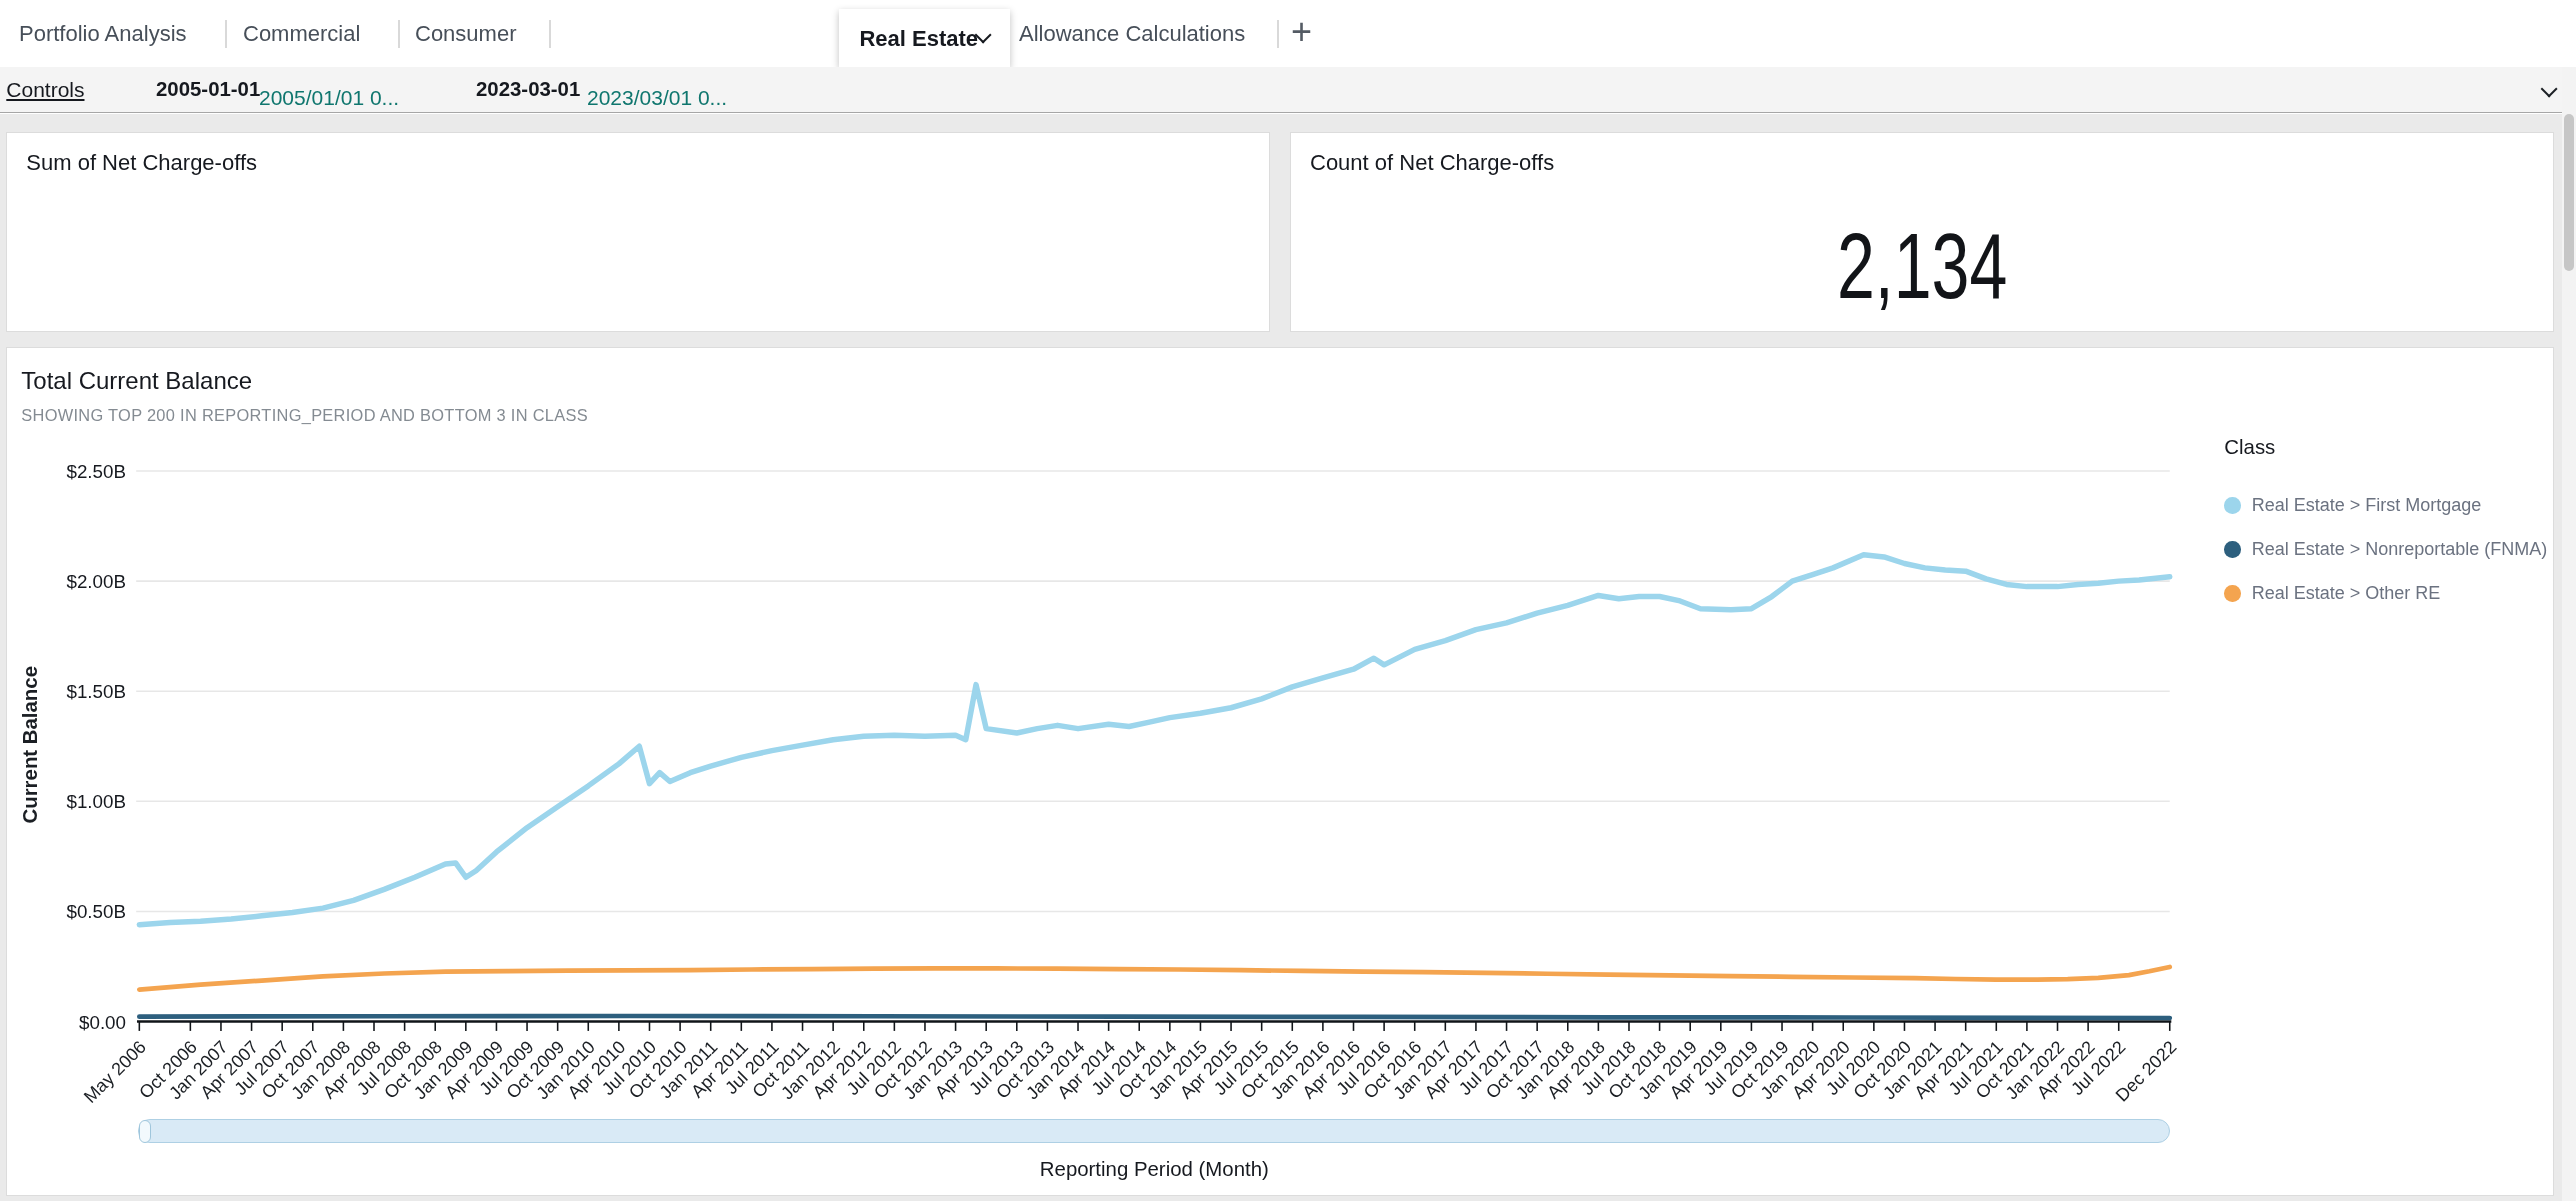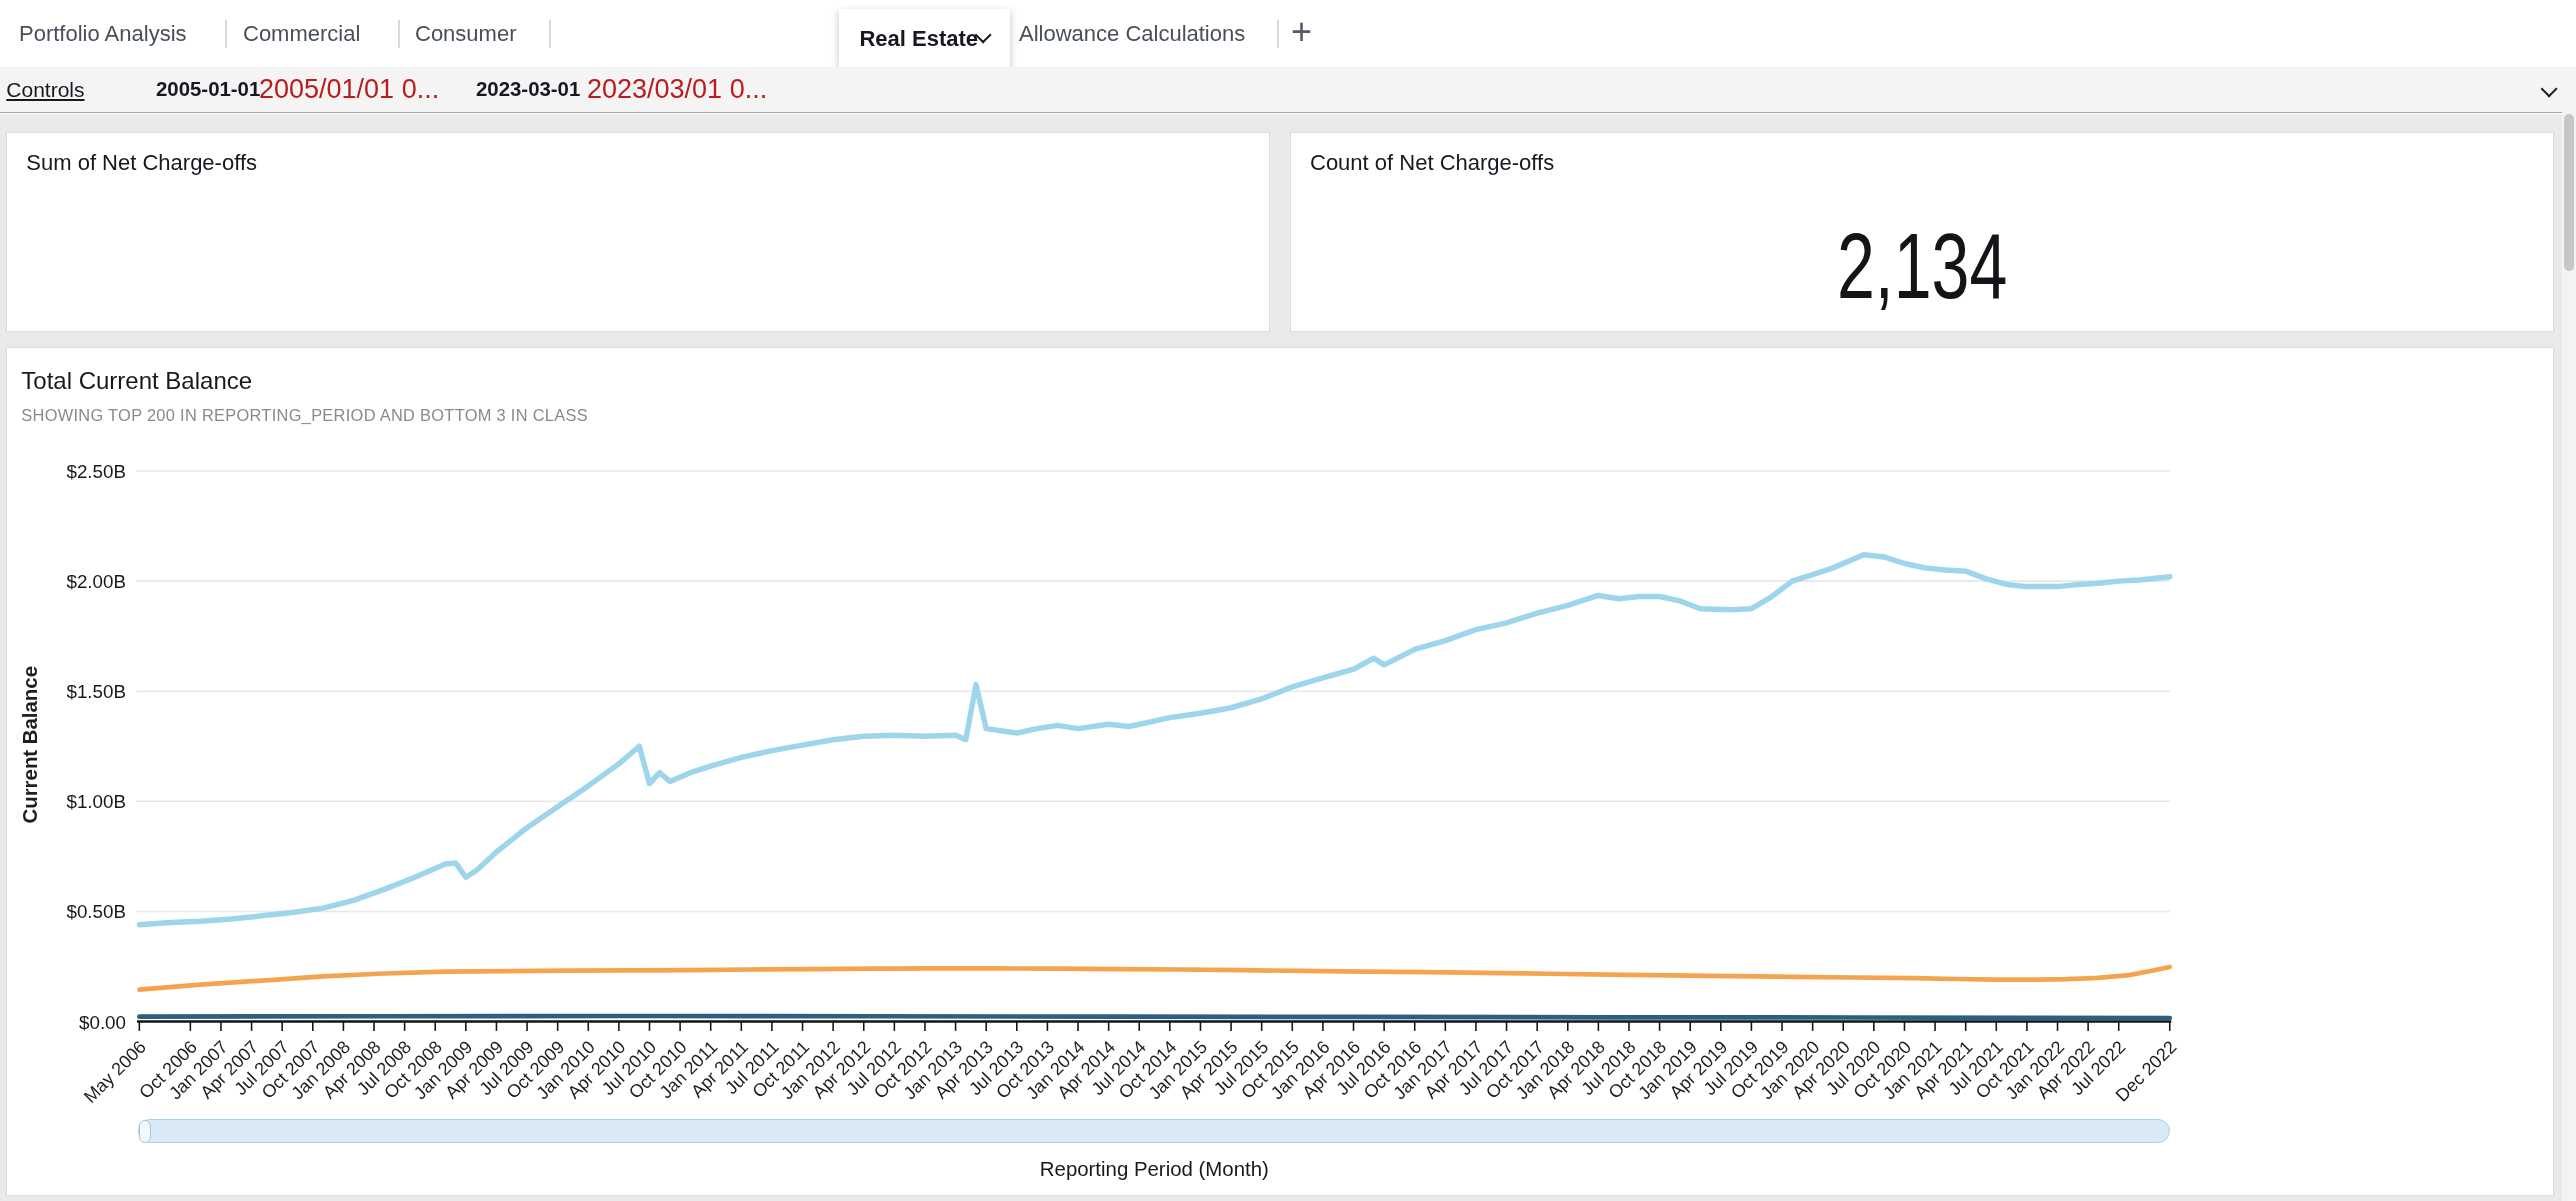--- a/index.html
+++ b/index.html
@@ -13,21 +13,21 @@
   .tab-active{position:absolute;top:8.6px;height:59px;background:#ffffff;box-shadow:0 1.6px 7px rgba(0,0,0,0.25);}
   .tab-active .lbl{position:absolute;left:20.4px;top:0;height:59px;line-height:59px;font-size:22px;font-weight:bold;color:#16191f;white-space:nowrap;}
   .chev{display:inline-block;width:10.2px;height:10.2px;border-right:2.3px solid #16191f;border-bottom:2.3px solid #16191f;transform:rotate(45deg);}
   .tab-active .chev{position:absolute;right:20.4px;top:20.4px;}
   .plus{position:absolute;top:0;height:67px;line-height:64px;font-size:36px;font-weight:200;color:#545b64;cursor:pointer;}
 
   
   .controls{position:absolute;left:0;top:67px;width:2576px;height:45px;background:#f4f4f4;border-bottom:1.6px solid #a6a6a6;}
   .controls .ttl{position:absolute;left:6.3px;top:0;height:45px;line-height:45px;font-size:21px;color:#16191f;text-decoration:underline;}
   .fval{position:absolute;top:0;height:45px;line-height:45px;font-size:20.4px;font-weight:bold;color:#16191f;cursor:pointer;}
-  .fdet{position:absolute;top:0;height:45px;line-height:45px;font-size:27px;color:#b91c1c;cursor:pointer;}
+  .fdet{position:absolute;top:8px;height:45px;line-height:45px;font-size:21px;color:#0f766e;cursor:pointer;}
   .controls .chev{position:absolute;right:20.4px;top:15.7px;border-color:#1b1f24;}
 
   
   .canvas{position:absolute;left:0;top:114px;width:2576px;height:1087px;background:#eaeaea;}
   .card{position:absolute;background:#ffffff;border:1.6px solid #dcdcdc;box-sizing:border-box;}
   .kpi-title{position:absolute;left:19px;top:17px;font-size:22px;color:#16191f;}
   .kpi-value{position:absolute;left:0;top:81px;width:100%;text-align:center;font-size:92px;color:#121418;white-space:nowrap;}
   .kpi-value span{display:inline-block;transform:scaleX(0.74);}
 
   
@@ -251,20 +251,35 @@
           <text x="2706.8492462311556" y="894" text-anchor="end" font-size="23" fill="#1b1f24" transform="rotate(-45 2706.8492462311556 894)">Jul 2022</text>
           <text x="2772" y="894" text-anchor="end" font-size="23" fill="#1b1f24" transform="rotate(-45 2772 894)">Dec 2022</text>
         </g>
         <g>
           <polyline points="169.0,853.8 481.7,853.3 794.4,853.0 1107.2,853.3 1419.9,853.8 1732.6,854.1 2045.3,854.7 2358.1,854.9 2762.0,855.5" fill="none" stroke="#2d5f7e" stroke-width="6" stroke-linejoin="round" stroke-linecap="round"></polyline>
           <polyline points="169.0,819.2 247.2,812.8 325.4,807.7 403.5,802.4 481.7,798.7 559.9,796.4 638.1,795.6 716.3,795.0 794.4,794.8 872.6,794.5 950.8,793.6 1029.0,793.1 1107.2,792.5 1185.4,792.2 1263.5,792.2 1341.7,792.5 1419.9,793.1 1498.1,793.6 1576.3,794.5 1654.4,795.3 1732.6,796.2 1810.8,797.0 1889.0,797.9 1967.2,799.0 2045.3,800.1 2123.5,801.2 2201.7,802.1 2279.9,802.9 2358.1,803.8 2436.2,804.6 2488.4,805.7 2540.5,806.6 2592.6,806.6 2631.7,806.0 2670.8,804.3 2709.9,800.7 2735.9,795.9 2762.0,790.3" fill="none" stroke="#f4a44f" stroke-width="6" stroke-linejoin="round" stroke-linecap="round"></polyline>
           <polyline points="169.0,736.3 208.1,733.5 247.2,732.1 286.3,729.2 325.4,725.0 364.5,720.8 403.5,715.2 442.6,705.3 481.7,691.3 520.8,675.8 559.9,658.9 572.9,657.5 586.0,675.8 599.0,667.4 625.1,643.5 664.1,612.5 703.2,585.8 742.3,559.1 781.4,531.0 807.5,508.5 820.5,556.3 833.5,542.2 846.6,553.5 872.6,542.2 898.7,533.8 937.8,522.6 976.9,514.1 1016.0,507.1 1055.1,500.1 1094.1,495.8 1133.2,494.4 1172.3,495.8 1211.4,494.4 1224.4,500.1 1237.5,429.8 1250.5,486.0 1289.6,491.6 1315.7,486.0 1341.7,481.8 1367.8,486.0 1406.9,480.4 1432.9,483.2 1459.0,477.6 1485.0,471.9 1524.1,466.3 1563.2,459.3 1602.3,448.0 1641.4,432.6 1680.5,421.3 1719.6,410.1 1745.6,396.0 1758.7,404.5 1797.8,384.8 1836.9,373.5 1875.9,359.5 1915.0,351.0 1954.1,338.4 1993.2,328.5 2032.3,315.9 2058.4,320.1 2084.4,317.3 2110.5,317.3 2136.6,322.9 2162.6,332.8 2201.7,334.2 2227.8,332.8 2253.8,317.3 2279.9,297.6 2305.9,289.2 2332.0,280.7 2371.1,263.9 2397.2,266.7 2423.2,275.1 2449.3,280.7 2475.3,283.5 2501.4,284.9 2527.5,294.8 2553.5,301.8 2579.6,304.6 2618.7,304.6 2644.7,301.8 2670.8,300.4 2696.8,297.6 2722.9,296.2 2762.0,292.0" fill="none" stroke="#9cd5ec" stroke-width="7" stroke-linejoin="round" stroke-linecap="round"></polyline>
         </g>
       </svg>
 
+    <div class="legend">
+      <div class="legend-title">Class</div>
+      <div class="legend-item">
+        <span class="legend-dot" style="background: rgb(156, 213, 236);"></span>
+        <span class="legend-label">Real Estate &gt; First Mortgage</span>
+      </div>
+      <div class="legend-item">
+        <span class="legend-dot" style="background: rgb(45, 95, 126);"></span>
+        <span class="legend-label">Real Estate &gt; Nonreportable (FNMA)</span>
+      </div>
+      <div class="legend-item">
+        <span class="legend-dot" style="background: rgb(244, 164, 79);"></span>
+        <span class="legend-label">Real Estate &gt; Other RE</span>
+      </div>
+    </div>
 
     <div class="hscroll">
       <div class="hscroll-grip"></div>
     </div>
     <div class="xaxis-title">Reporting Period (Month)</div>
   </div>
 
   <div class="vtrack">
     <div class="vthumb"></div>
   </div>

